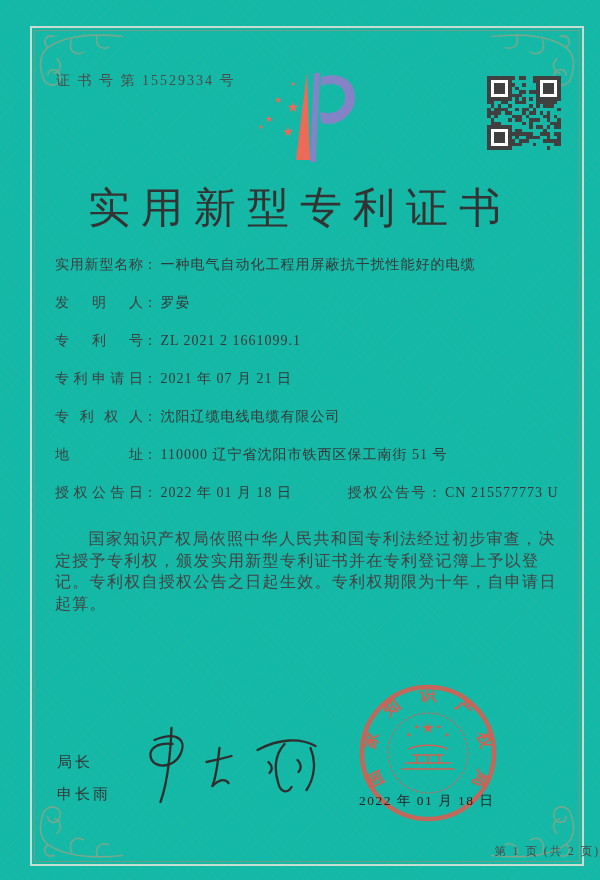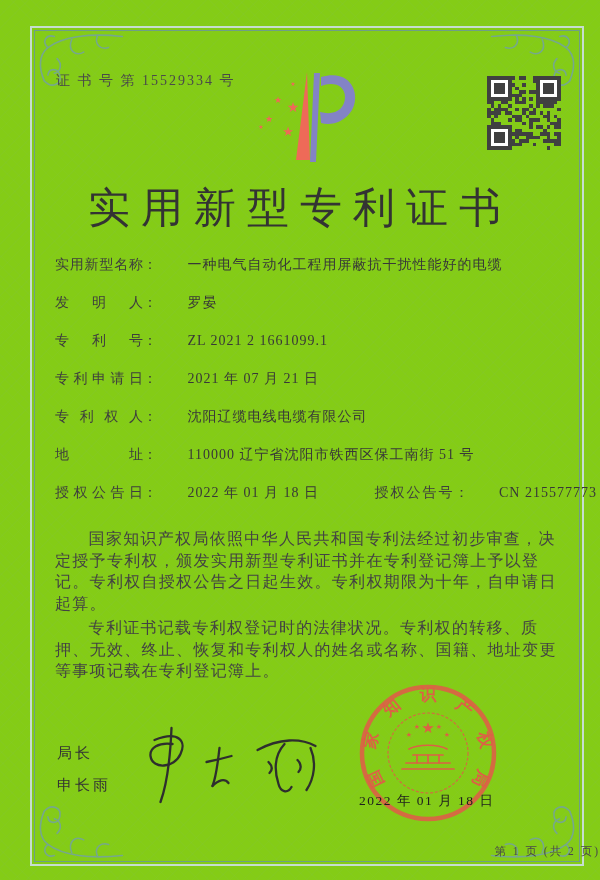--- a/index.html
+++ b/index.html
@@ -1,18 +1,18 @@
 <!DOCTYPE html>
 <html><head>
 <meta charset="utf-8">
 <style>
   html,body{margin:0;padding:0;background:#e9e9e9;}
   .page{
     position:relative;width:600px;height:880px;margin:0 auto;
-    background:#84cc16;overflow:hidden;
+    background:#14b8a6;overflow:hidden;
     font-family:"Liberation Serif","DejaVu Serif",serif;
     color:#3a3a3a;
   }
   
   .page::before{
     content:"";position:absolute;inset:0;pointer-events:none;
     background:
       repeating-linear-gradient(45deg, rgba(127,174,148,.05) 0 1px, transparent 1px 7px),
       repeating-linear-gradient(-45deg, rgba(127,174,148,.05) 0 1px, transparent 1px 9px);
   }
@@ -29,27 +29,27 @@
     position:absolute;left:0;right:0;top:180px;text-align:center;
     font-size:42px;letter-spacing:11px;color:#333;font-weight:500;white-space:nowrap;
   }
   .fields{position:absolute;left:55px;right:38px;top:256px;font-size:14px;}
   .field-row{height:24px;margin-bottom:14px;white-space:nowrap;}
   .field-label{
     display:inline-block;width:88px;text-align:justify;text-align-last:justify;
     vertical-align:top;color:#3e3e3e;
   }
   .colon{display:inline-block;}
-  .field-value{letter-spacing:1px;color:#383838;margin-left:27px;}
+  .field-value{letter-spacing:1px;color:#383838;}
   .grant-row .second{margin-left:52px;}
   .grant-row .second .field-label{width:auto;letter-spacing:2px;}
   .paragraphs{position:absolute;left:55px;right:42px;top:528px;font-size:16px;line-height:21.5px;letter-spacing:1.3px;color:#434343;}
   .paragraphs p{margin:0 0 3px 0;text-indent:2.1em;}
   .signer{position:absolute;left:57px;top:744px;font-size:15px;letter-spacing:3px;color:#333;}
-  .signer div{margin-bottom:13px;}
+  .signer div{margin-bottom:13px;margin-top:9px;}
   .signature{position:absolute;left:122px;top:722px;width:215px;height:90px;}
   .seal{position:absolute;left:343px;top:671px;width:170px;height:170px;opacity:.92;}
   .seal-chars text{font-size:16.5px;font-weight:bold;fill:#e4584a;text-anchor:middle;
     font-family:"Liberation Serif",serif;}
   .seal-date{position:absolute;left:359px;top:792px;font-size:13.5px;letter-spacing:1.5px;color:#1e1e1e;white-space:nowrap;}
   .footer{position:absolute;left:0;right:0;top:844px;text-align:right;font-size:11.5px;letter-spacing:2px;color:#4a4a4a;}
   .corner{position:absolute;width:92px;height:92px;color:#76a88d;pointer-events:none;}
   .corner.tl{left:35px;top:31px;}
   .corner.tr{right:21px;top:31px;transform:scaleX(-1);}
   .corner.bl{left:35px;bottom:19px;transform:scaleY(-1);}
@@ -281,21 +281,20 @@
       </span>
       <span class="second">
         <span class="field-label">授权公告号</span><span class="colon">：</span>
         <span class="field-value">CN 215577773 U</span>
       </span>
     </div>
   </div>
 
   <div class="paragraphs">
     <p>国家知识产权局依照中华人民共和国专利法经过初步审查，决定授予专利权，颁发实用新型专利证书并在专利登记簿上予以登记。专利权自授权公告之日起生效。专利权期限为十年，自申请日起算。</p>
-    <p>专利证书记载专利权登记时的法律状况。专利权的转移、质押、无效、终止、恢复和专利权人的姓名或名称、国籍、地址变更等事项记载在专利登记簿上。</p>
   </div>
 
   <div class="signer">
     <div>局长</div>
     <div>申长雨</div>
   </div>
 
   <svg class="signature" viewBox="0 0 210 90">
     <g fill="none" stroke="#2e2e2e" stroke-width="2.3" stroke-linecap="round">
       <path d="M30,18 C55,8 62,20 56,32 C50,46 28,48 26,34 C25,26 34,20 48,22"></path>

